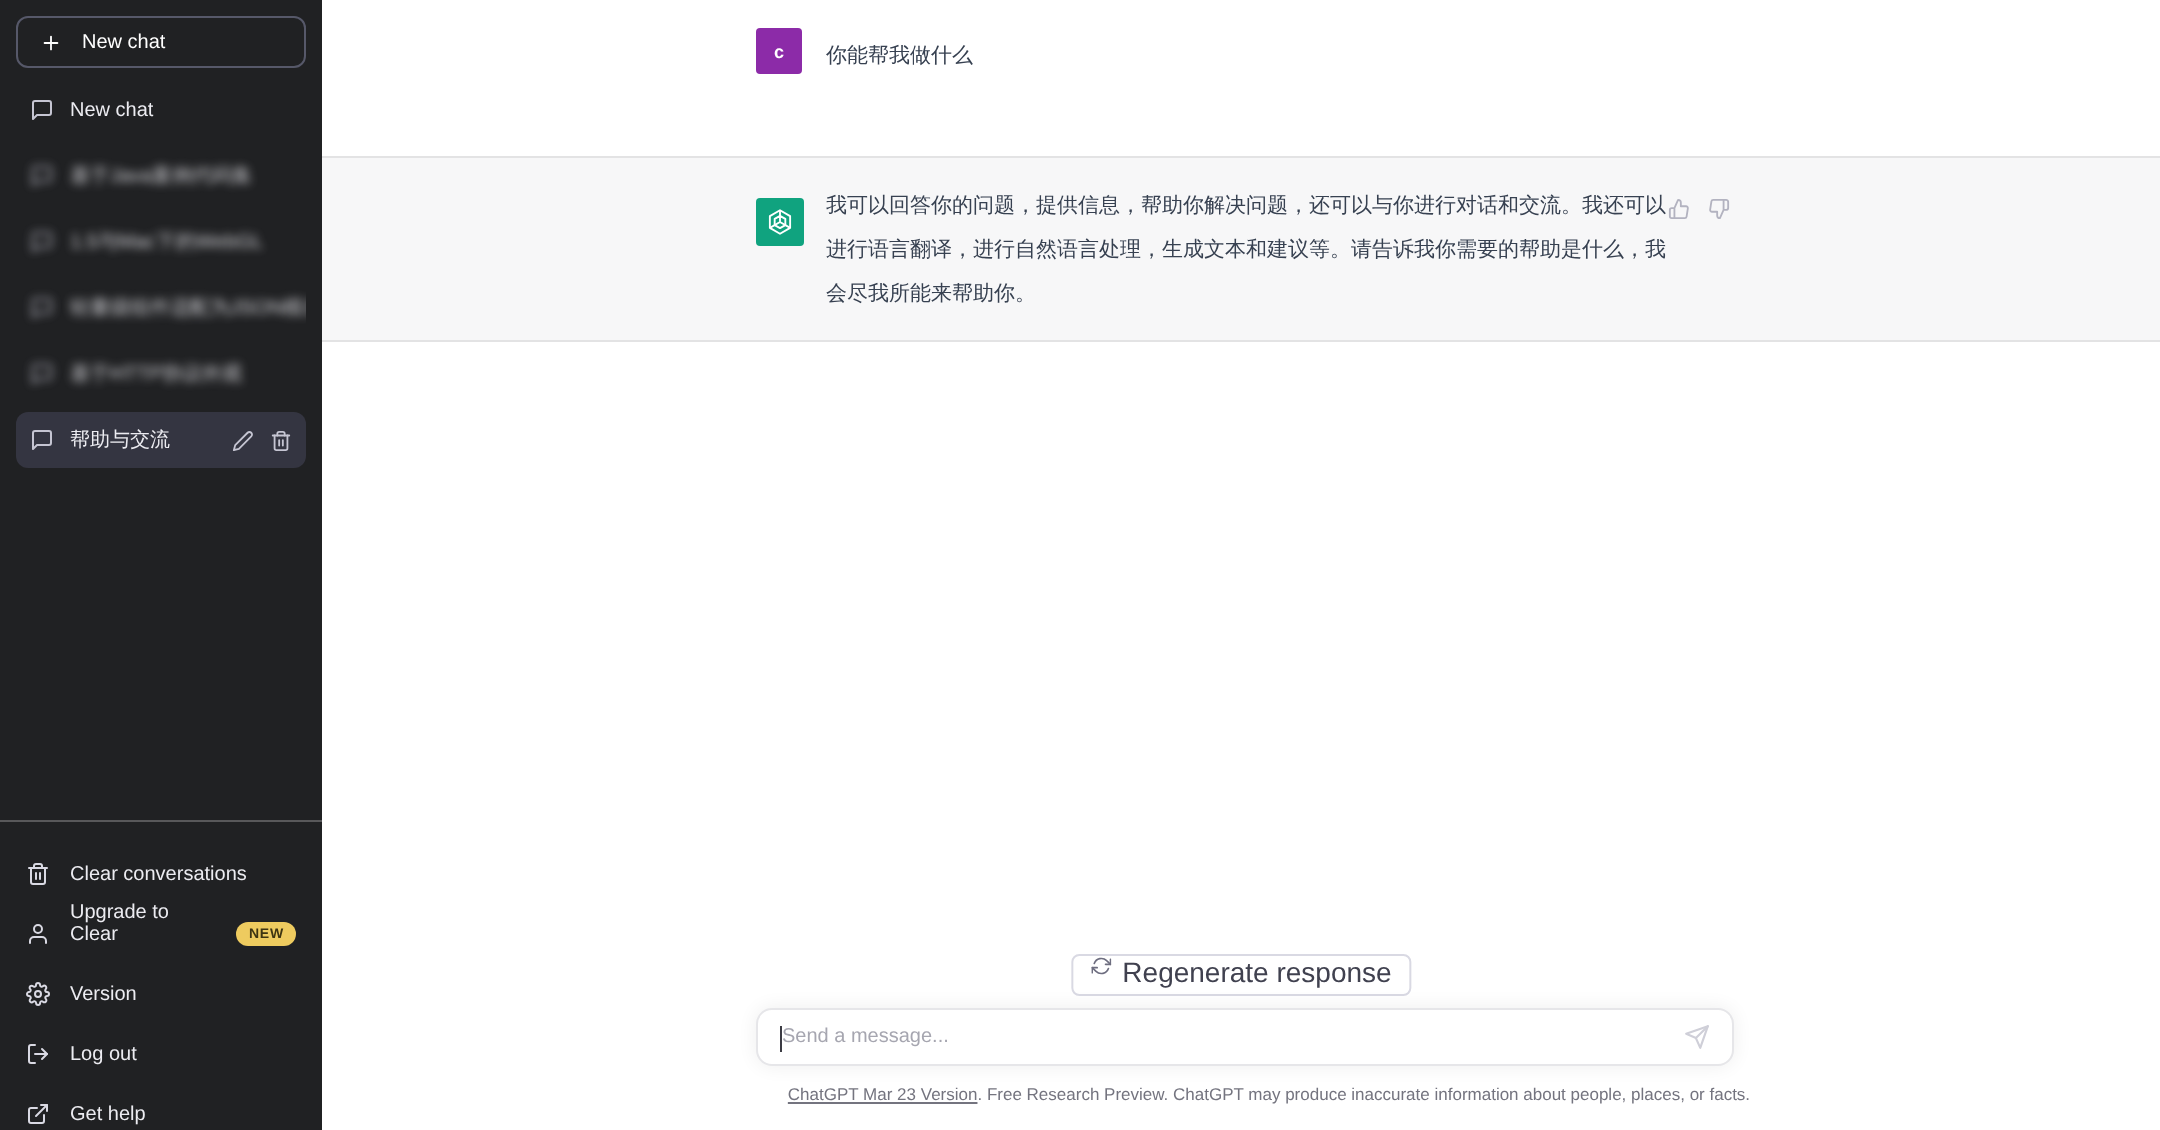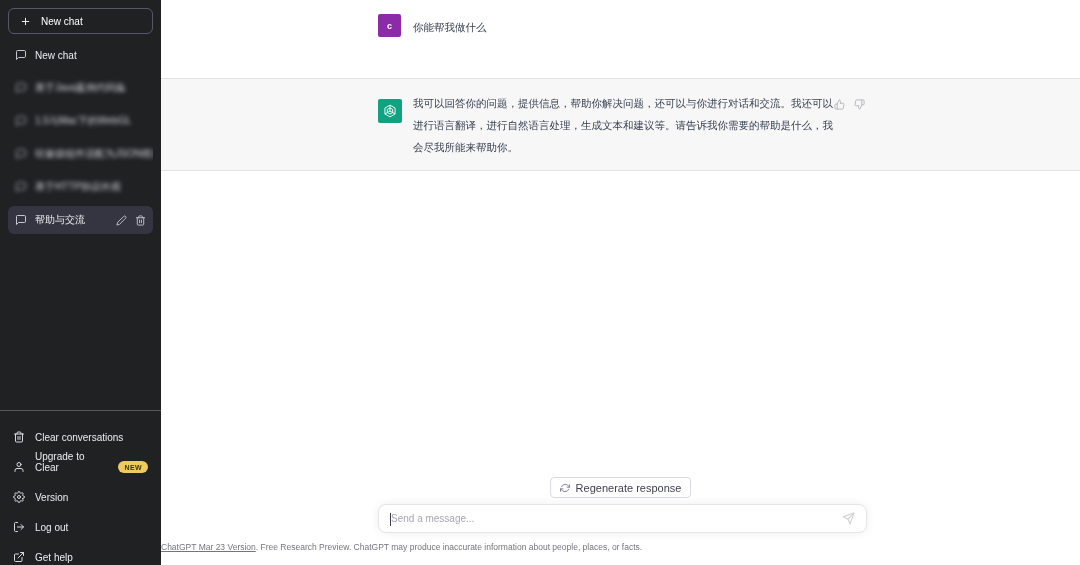--- a/index.html
+++ b/index.html
@@ -46,35 +46,35 @@
   .bot-avatar { top:20px; width:24px; height:24px; background:#10a37f; }
   .msg-text { position:absolute; left:35px; color:#374151; font-size:10.5px; }
   .user .msg-text { top:21px; }
   .assistant .msg-text { top:13px; width:430px; line-height:22px; white-space:pre-line; }
   .feedback { position:absolute; top:20px; right:2px; display:flex; gap:9px;
     color:#b3b3c0; cursor:pointer; }
   .feedback span { display:flex; }
 
   
   .regen { position:absolute; top:477px; left:50%; transform:translateX(-50%);
-    height:21px; display:flex; align-items:center; gap:6px; padding:0 9px;
+    height:21px; display:flex; gap:6px; padding:0 9px;
     background:#fff; border:1px solid #d9d9e3; border-radius:4px;
-    color:#40414f; font-size:11px; cursor:pointer; font-family:inherit; }
+    color:#40414f; font-size:14px; cursor:pointer; font-family:inherit; }
   .regen .r-icon { display:flex; color:#6e6e80; }
   .input-wrap { position:absolute; top:504px; left:217px; width:489px; height:29px;
     background:#fff; border:1px solid #e6e6e9; border-radius:8px;
     box-shadow:0 0 10px rgba(0,0,0,0.07);padding-left:11px; }
   .msg-input { position:absolute; inset:0; width:100%; height:100%;
     border:none; outline:none; background:transparent; padding:0 34px 0 12px;
     font-size:10px; color:#343541; font-family:inherit; }
   .msg-input::placeholder { color:#a6a6b0; }
   .caret { position:absolute; left:11px; top:8px; width:1px; height:13px; background:#3c3c44; }
   .send { position:absolute; right:11px; top:7px; display:flex; color:#cfcfd8; cursor:pointer; }
-  .footer { position:absolute; top:542px; left:0; width:100%; 
-    font-size:8.5px; color:#74747f; }
+  .footer { position:absolute; top:542px; left:0; width:100%; text-align:center;
+    font-size:8.5px; color:#74747f;padding-left:28px; }
   .f-link { text-decoration:underline; cursor:pointer; }
 </style>
 </head>
 <body>
 
 <div class="app">
 
   <aside class="sidebar">
 
     <button class="new-chat-btn">

